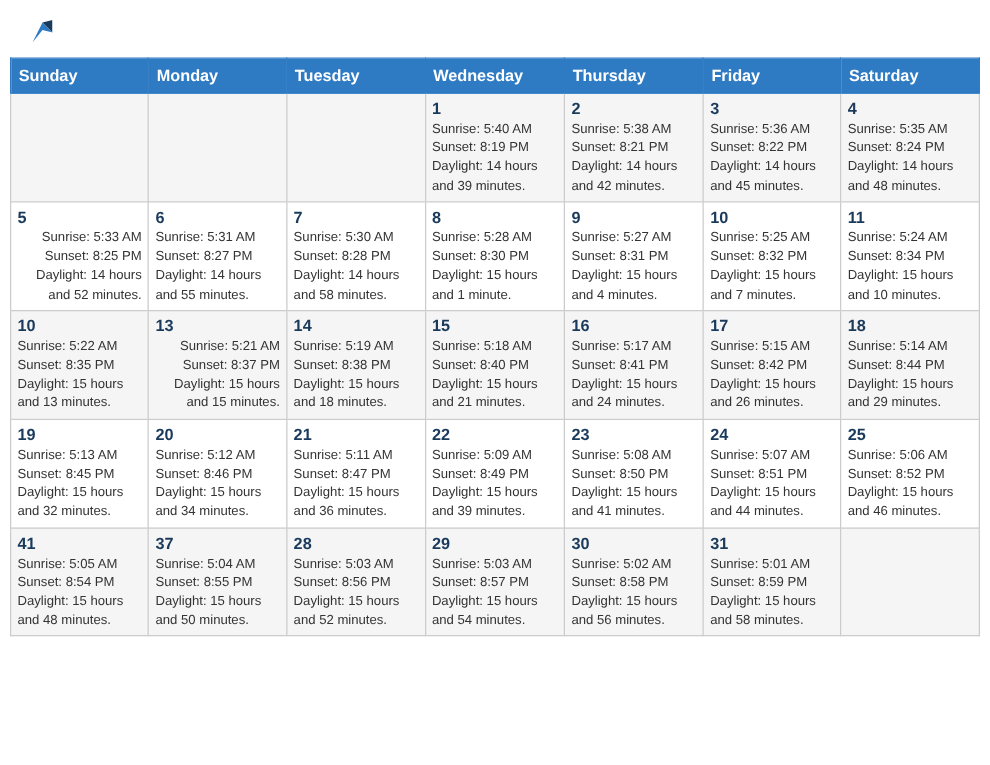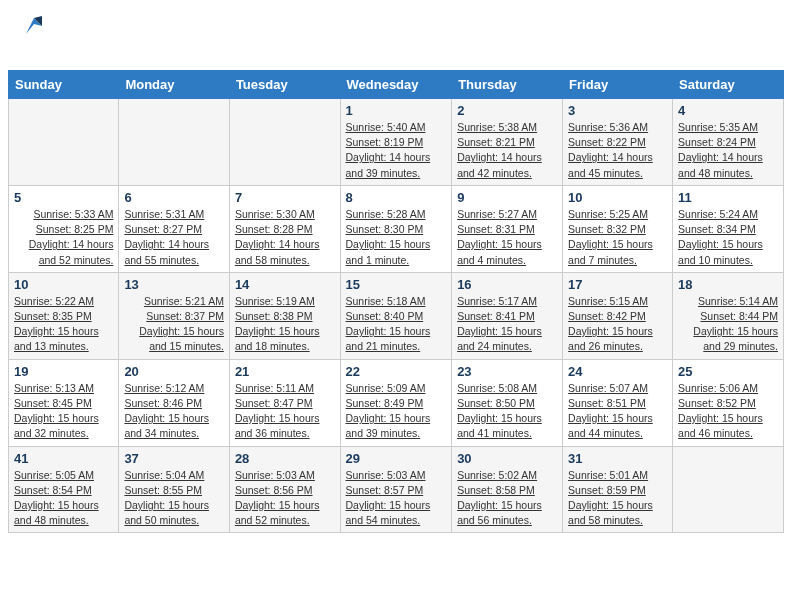--- a/index.html
+++ b/index.html
@@ -46,21 +46,20 @@
     .location {
       font-size: 16px;
       color: #333;
     }
     .calendar-wrapper {
       padding: 0 8px 8px 8px;
     }
     table {
       width: 100%;
       border-collapse: collapse;
-      margin-top: 24px;
     }
     thead th {
       background-color: #2e7bc4;
       color: #fff;
       font-size: 13px;
       font-weight: bold;
       text-align: left;
       padding: 6px 6px;
       border: 1px solid #2e7bc4;
     }
@@ -84,21 +83,20 @@
       font-size: 13px;
       font-weight: bold;
       color: #1a3a5c;
       display: block;
       margin-bottom: 2px;
     }
     .day-info {
       font-size: 10.5px;
       color: #333;
       line-height: 1.45;
-      text-decoration: underline;
     }
     .empty-cell {
       background: #f5f5f5;
     }
   </style>
 </head>
 <body>
 
 <div class="header">
   <div class="logo">
@@ -253,21 +251,21 @@
           </td>
           <td>
             <span class="day-num">17</span>
             <div class="day-info" style="white-space: pre-line;">Sunrise: 5:15 AM
 Sunset: 8:42 PM
 Daylight: 15 hours
 and 26 minutes.</div>
           </td>
           <td>
             <span class="day-num">18</span>
-            <div class="day-info" style="white-space: pre-line; text-align: right;">Sunrise: 5:14 AM
+            <div class="day-info" style="white-space: pre-line;">Sunrise: 5:14 AM
 Sunset: 8:44 PM
 Daylight: 15 hours
 and 29 minutes.</div>
           </td>
         </tr>
         <tr>
           <td>
             <span class="day-num">19</span>
             <div class="day-info" style="white-space: pre-line;">Sunrise: 5:13 AM
 Sunset: 8:45 PM

